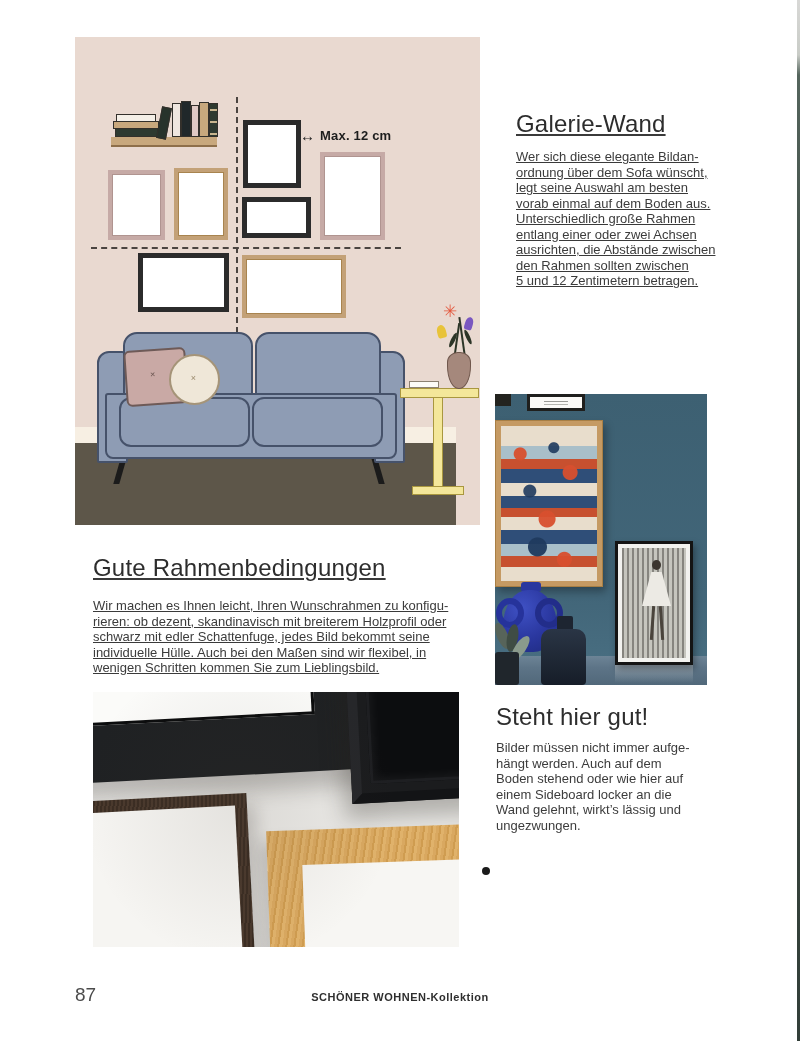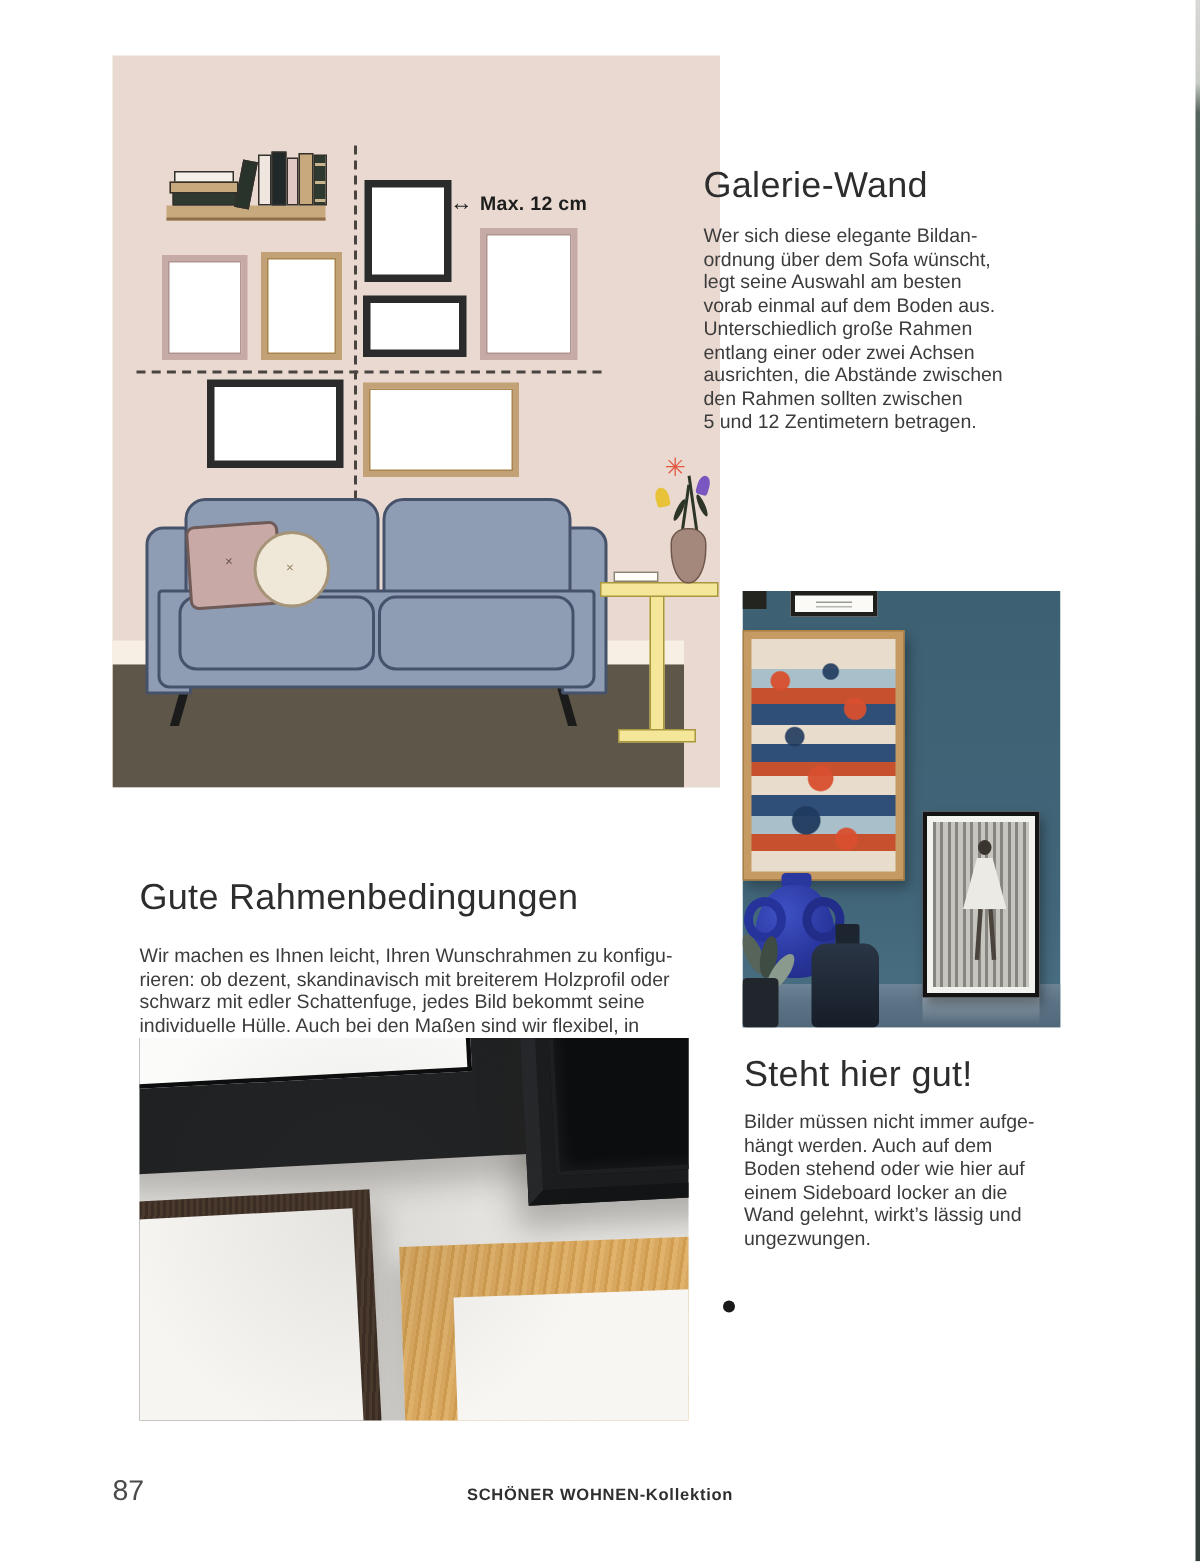--- a/index.html
+++ b/index.html
@@ -84,23 +84,23 @@
   .leaf{width:4px;height:16px;background:#2c3527;border-radius:50%;}
   .lf1{left:376px;top:295px;transform:rotate(26deg);}
   .lf2{left:391px;top:292px;transform:rotate(-24deg);}
   .flower-red{left:368px;top:266px;font-size:17px;color:#e4593f;line-height:1;}
   .flower-yellow{left:362px;top:288px;width:9px;height:13px;background:#e8c33a;border-radius:50% 50% 22% 22%;transform:rotate(-14deg);}
   .flower-purple{left:390px;top:280px;width:8px;height:13px;background:#7a57c0;border-radius:50% 50% 22% 22%;transform:rotate(16deg);}
 
   
   h2{margin:0;font-size:24px;font-weight:400;letter-spacing:.2px;color:#2d2d2d;}
   .body-txt{white-space:pre-line;font-size:13px;line-height:15.5px;color:#3c3c3c;}
-  .sec-galerie{left:469px;top:110px;width:270px;}
+  .sec-galerie{left:516px;top:110px;width:270px;text-decoration:underline;}
   .sec-galerie .body-txt{margin-top:11px;}
-  .sec-gute{left:93px;top:585px;width:385px;}
+  .sec-gute{left:93px;top:554px;width:385px;text-decoration:underline;}
   .sec-gute .body-txt{margin-top:16px;}
   .sec-steht{left:496px;top:703px;width:280px;}
   .sec-steht .body-txt{margin-top:9px;}
 
   .products{margin-top:16px;}
   .product{position:relative;padding-left:0;margin-bottom:13px;}
   .p-title{font-size:10px;font-weight:bold;letter-spacing:.3px;color:#222;white-space:pre-line;line-height:11.5px;}
   .p-details{font-size:10px;line-height:11.5px;color:#333;white-space:pre-line;margin-top:1px;}
   .bullet{position:absolute;left:-14px;width:8px;height:8px;border-radius:50%;background:#1a1a1a;}
   .bullet-1{top:9px;}

